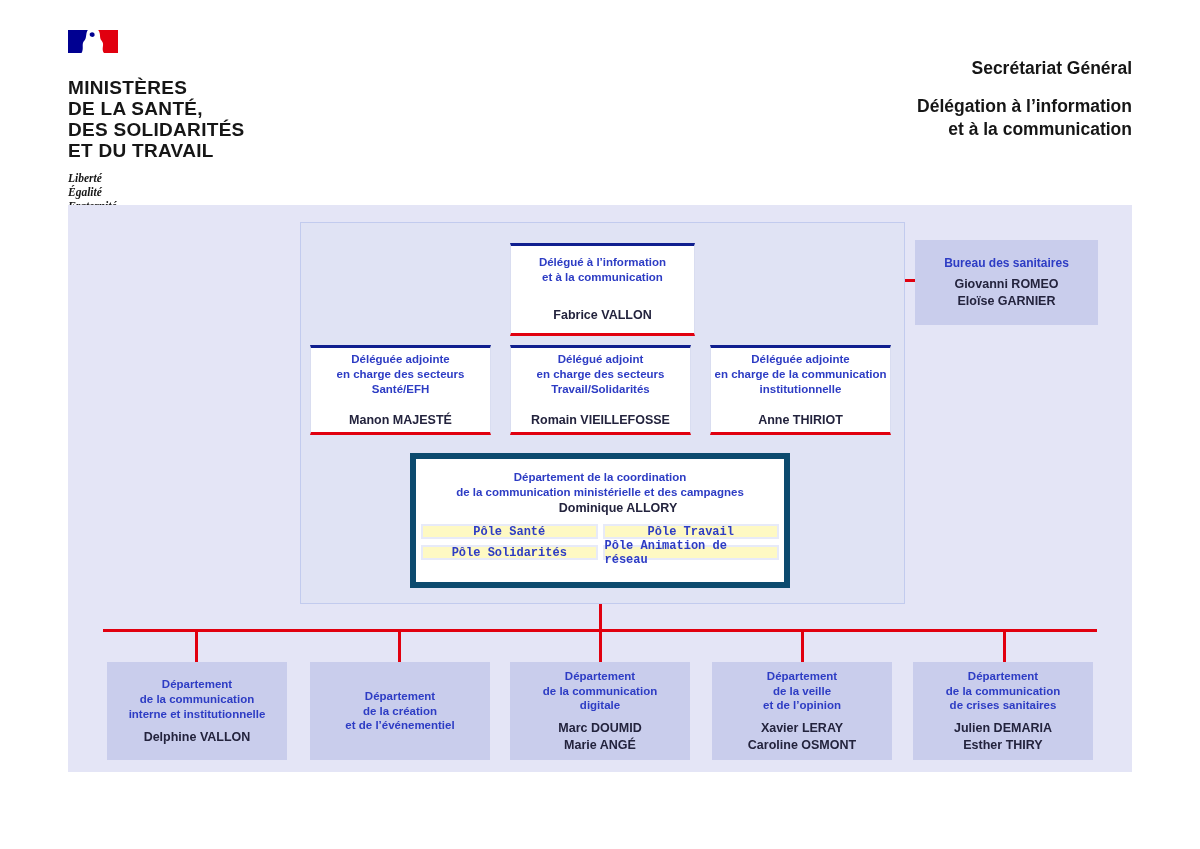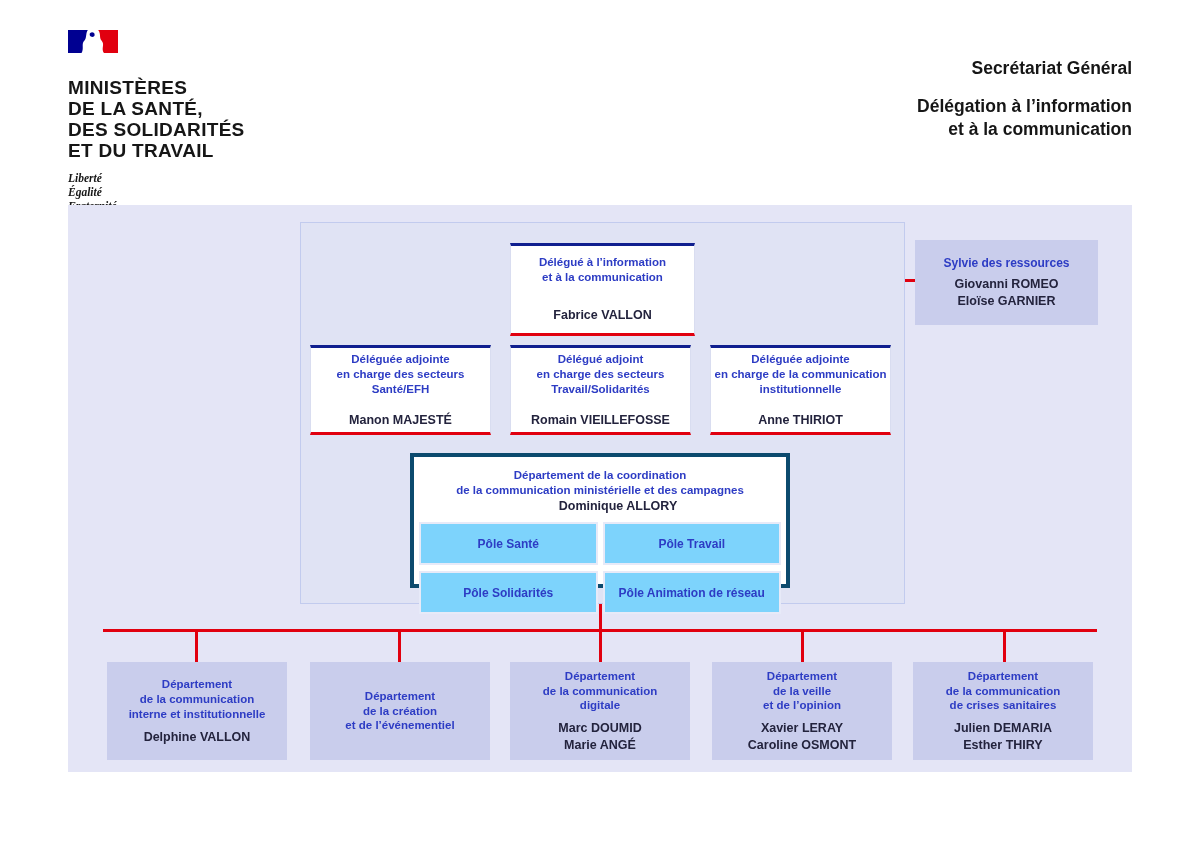--- a/index.html
+++ b/index.html
@@ -34,28 +34,28 @@
 
   .t { color:#2d3cc4; font-weight:700; font-size:11.5px; line-height:1.3;
     text-align:center; white-space:pre-line; }
   .n { color:#23233d; font-weight:700; font-size:12.5px; line-height:1.32;
     text-align:center; white-space:pre-line; }
 
   .head-box { left:442px; top:38px; width:185px; height:93px; gap:22px; }
   .dep-box  { top:140px; width:181px; height:90px; gap:15px; }
 
   .coord-box { position:absolute; left:342px; top:248px; width:380px; height:135px;
-    background:#ffffff; border:4px solid #0c4a6e; padding-top:11px; }
+    background:#ffffff; border:6px solid #0c4a6e; padding-top:11px; }
   .coord-box .t { font-size:11.5px; }
   .coord-box .n { margin-top:0;padding-left:36px; }
   .pole-grid { margin:8px 5px 0 5px; display:grid; grid-template-columns:1fr 1fr;
     gap:6px 5px; }
-  .pole { height:43px; background:#7dd3fc; border:2px solid #e7eaf8;
+  .pole { height:15px; background:#fef9c3; border:2px solid #e7eaf8;
     display:flex; align-items:center; justify-content:center;
-    color:#2d3cc4; font-weight:700; font-size:12px; }
+    color:#2d3cc4; font-weight:700; font-size:12px;font-family:Liberation Mono, monospace; }
 
   
   .tile { position:absolute; background:#c9cdec; display:flex; flex-direction:column;
     align-items:center; justify-content:center; }
   .res-box { left:847px; top:35px; width:183px; height:85px; gap:5px; }
   .res-box .t { font-size:12px; }
   .dept-box { top:457px; width:180px; height:98px; }
   .dept-box .n { margin-top:7px; }
 
   
@@ -92,21 +92,21 @@
 
   <div class="wbox head-box">
     <div class="t">Délégué à l’information
 et à la communication</div>
     <div class="n">Fabrice VALLON</div>
   </div>
 
   <div class="rline" style="left:837px; top:74px; width:11px; height:3px;"></div>
 
   <div class="tile res-box">
-    <div class="t">Sylvie des ressources</div>
+    <div class="t">Bureau des sanitaires</div>
     <div class="n">Giovanni ROMEO
 Eloïse GARNIER</div>
   </div>
 
   <div class="wbox dep-box" style="left:242px;">
     <div class="t">Déléguée adjointe
 en charge des secteurs
 Santé/EFH</div>
     <div class="n">Manon MAJESTÉ</div>
   </div>

